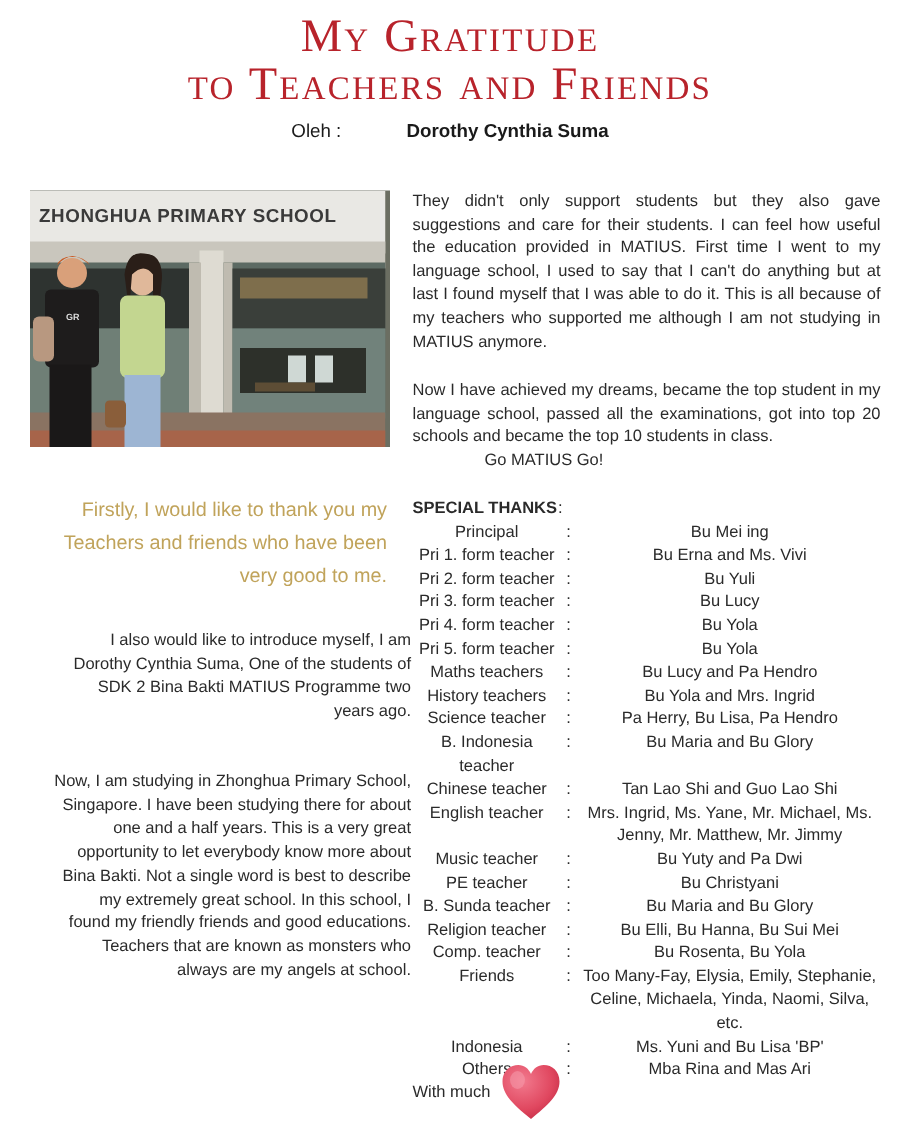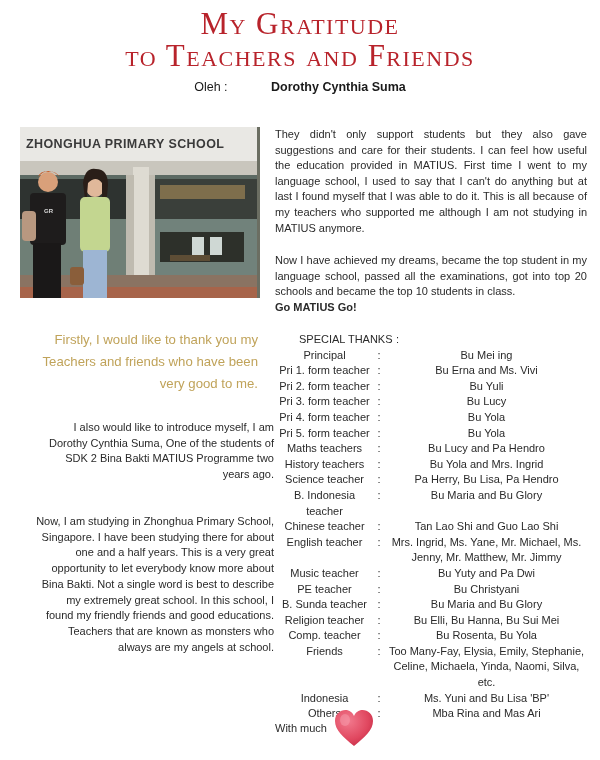--- a/index.html
+++ b/index.html
@@ -25,26 +25,26 @@
 
   .left-body { position: absolute; left: 36px; width: 238px; text-align: right;
                font-size: 11px; line-height: 15.7px; color: #2a2a2a; }
   .left-body.p1 { top: 420px; }
   .left-body.p2 { top: 514px; }
 
   .right-body { position: absolute; left: 275px; width: 312px; text-align: justify;
                 font-size: 11px; line-height: 15.6px; color: #2a2a2a; }
   .right-body.p1 { top: 127px; }
   .right-body.p2 { top: 253px; }
-  .go { font-weight: bold; display: block; }
+  .go { font-weight: normal; display: block; margin-left: 48px; }
 
   .thanks { position: absolute; left: 275px; top: 332px; width: 320px; font-size: 11px;
             line-height: 15.6px; color: #2a2a2a; }
   .thanks-head { display: flex; font-weight: bold; }
-  .thanks-head .role { width: 97px; font-weight: normal; margin-left: 24px; }
+  .thanks-head .role { width: 97px; font-weight: bold; }
   .thanks-head .colon { font-weight: normal; }
   .row { display: flex; text-align: center; }
   .row .role { width: 99px; flex: none; }
   .row .colon { width: 10px; flex: none; }
   .row .names { width: 205px; }
 
   .closing { position: absolute; left: 275px; top: 708px; display: flex; align-items: center;
              font-size: 11px; color: #2a2a2a; }
   .heart { margin-left: 6px; width: 42px; height: 40px; }
 </style>

